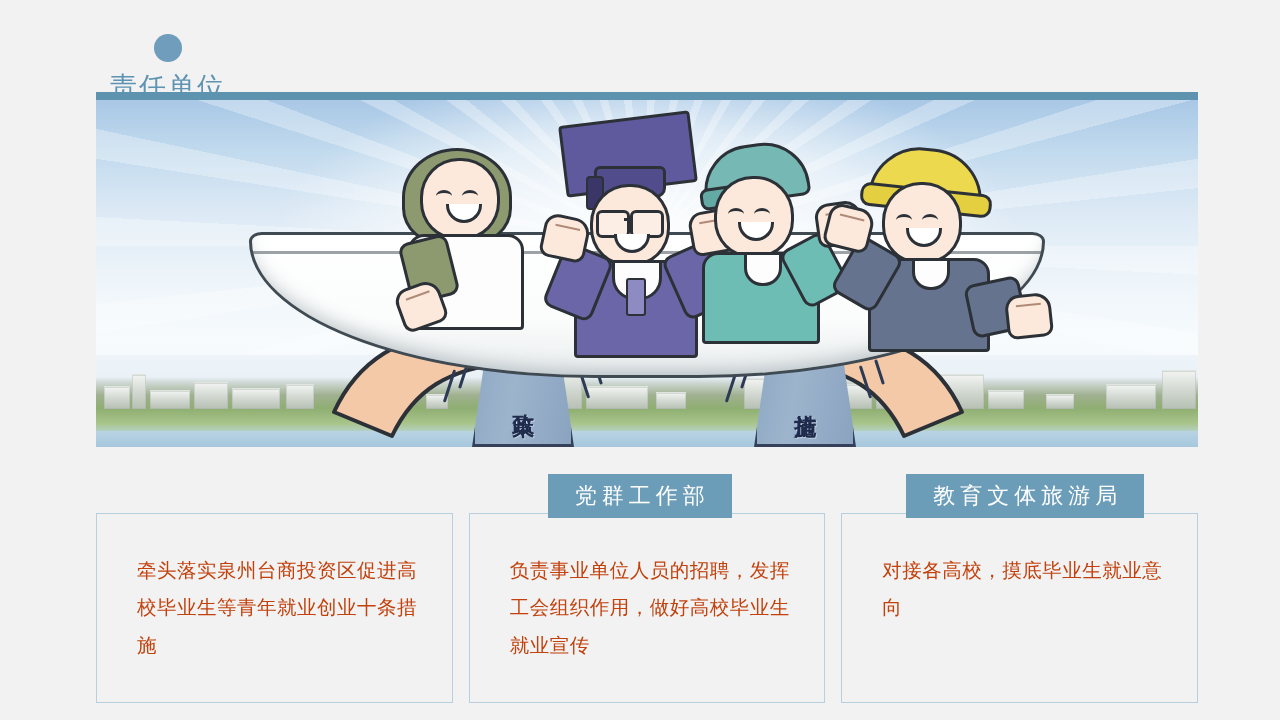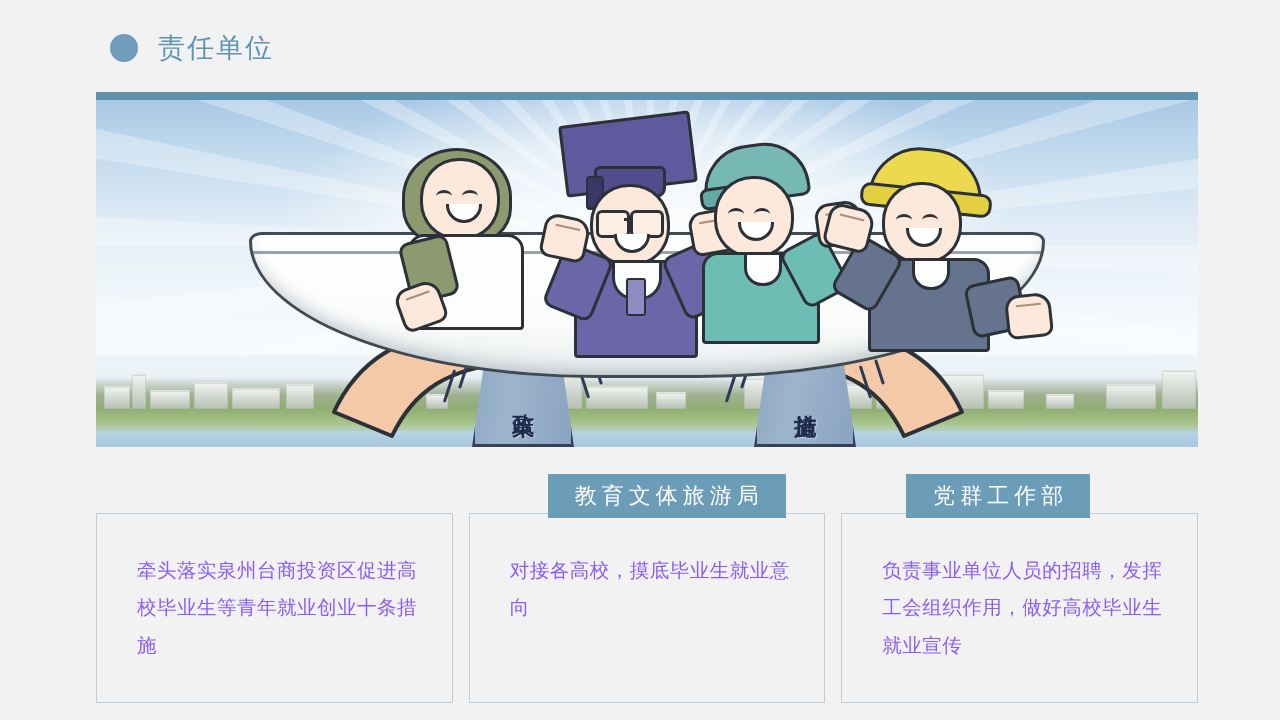--- a/index.html
+++ b/index.html
@@ -12,21 +12,22 @@
     font-family: "Liberation Sans", "DejaVu Sans", sans-serif;
     position: relative;
   }
 
   
   .header {
     position: absolute;
     left: 110px; top: 34px;
     display: flex;
     align-items: center;
-    gap: 20px;
+    gap: 12px;
+    flex-direction: column;
   }
   .header-bullet {
     width: 28px; height: 28px;
     border-radius: 50%;
     background: #6f9dbb;
     flex: none;
   }
   .header-title {
     font-size: 27px;
     color: #5e93b3;
@@ -245,21 +246,21 @@
     border: 1px solid #b8cfe0;
     background: transparent;
     position: relative;
     box-sizing: border-box;
   }
   .card-body {
     position: absolute;
     left: 40px; right: 28px; top: 38px;
     font-size: 19.5px;
     line-height: 1.92;
-    color: #8b5cf6;
+    color: #c2410c;
     letter-spacing: .5px;
   }
   .card-badge {
     position: absolute;
     top: -40px;
     height: 44px;
     background: #6b9cb8;
     color: #ffffff;
     font-size: 22px;
     letter-spacing: 5px;
@@ -416,22 +417,22 @@
 
 </div>
 
 <div class="cards">
 
   <div class="card">
     <div class="card-body">牵头落实泉州台商投资区促进高校毕业生等青年就业创业十条措施</div>
   </div>
 
   <div class="card">
+    <div class="card-badge">党群工作部</div>
+    <div class="card-body">负责事业单位人员的招聘，发挥工会组织作用，做好高校毕业生就业宣传</div>
+  </div>
+
+  <div class="card">
     <div class="card-badge">教育文体旅游局</div>
     <div class="card-body">对接各高校，摸底毕业生就业意向</div>
   </div>
 
-  <div class="card">
-    <div class="card-badge">党群工作部</div>
-    <div class="card-body">负责事业单位人员的招聘，发挥工会组织作用，做好高校毕业生就业宣传</div>
-  </div>
-
 </div>
 
 </body></html>

